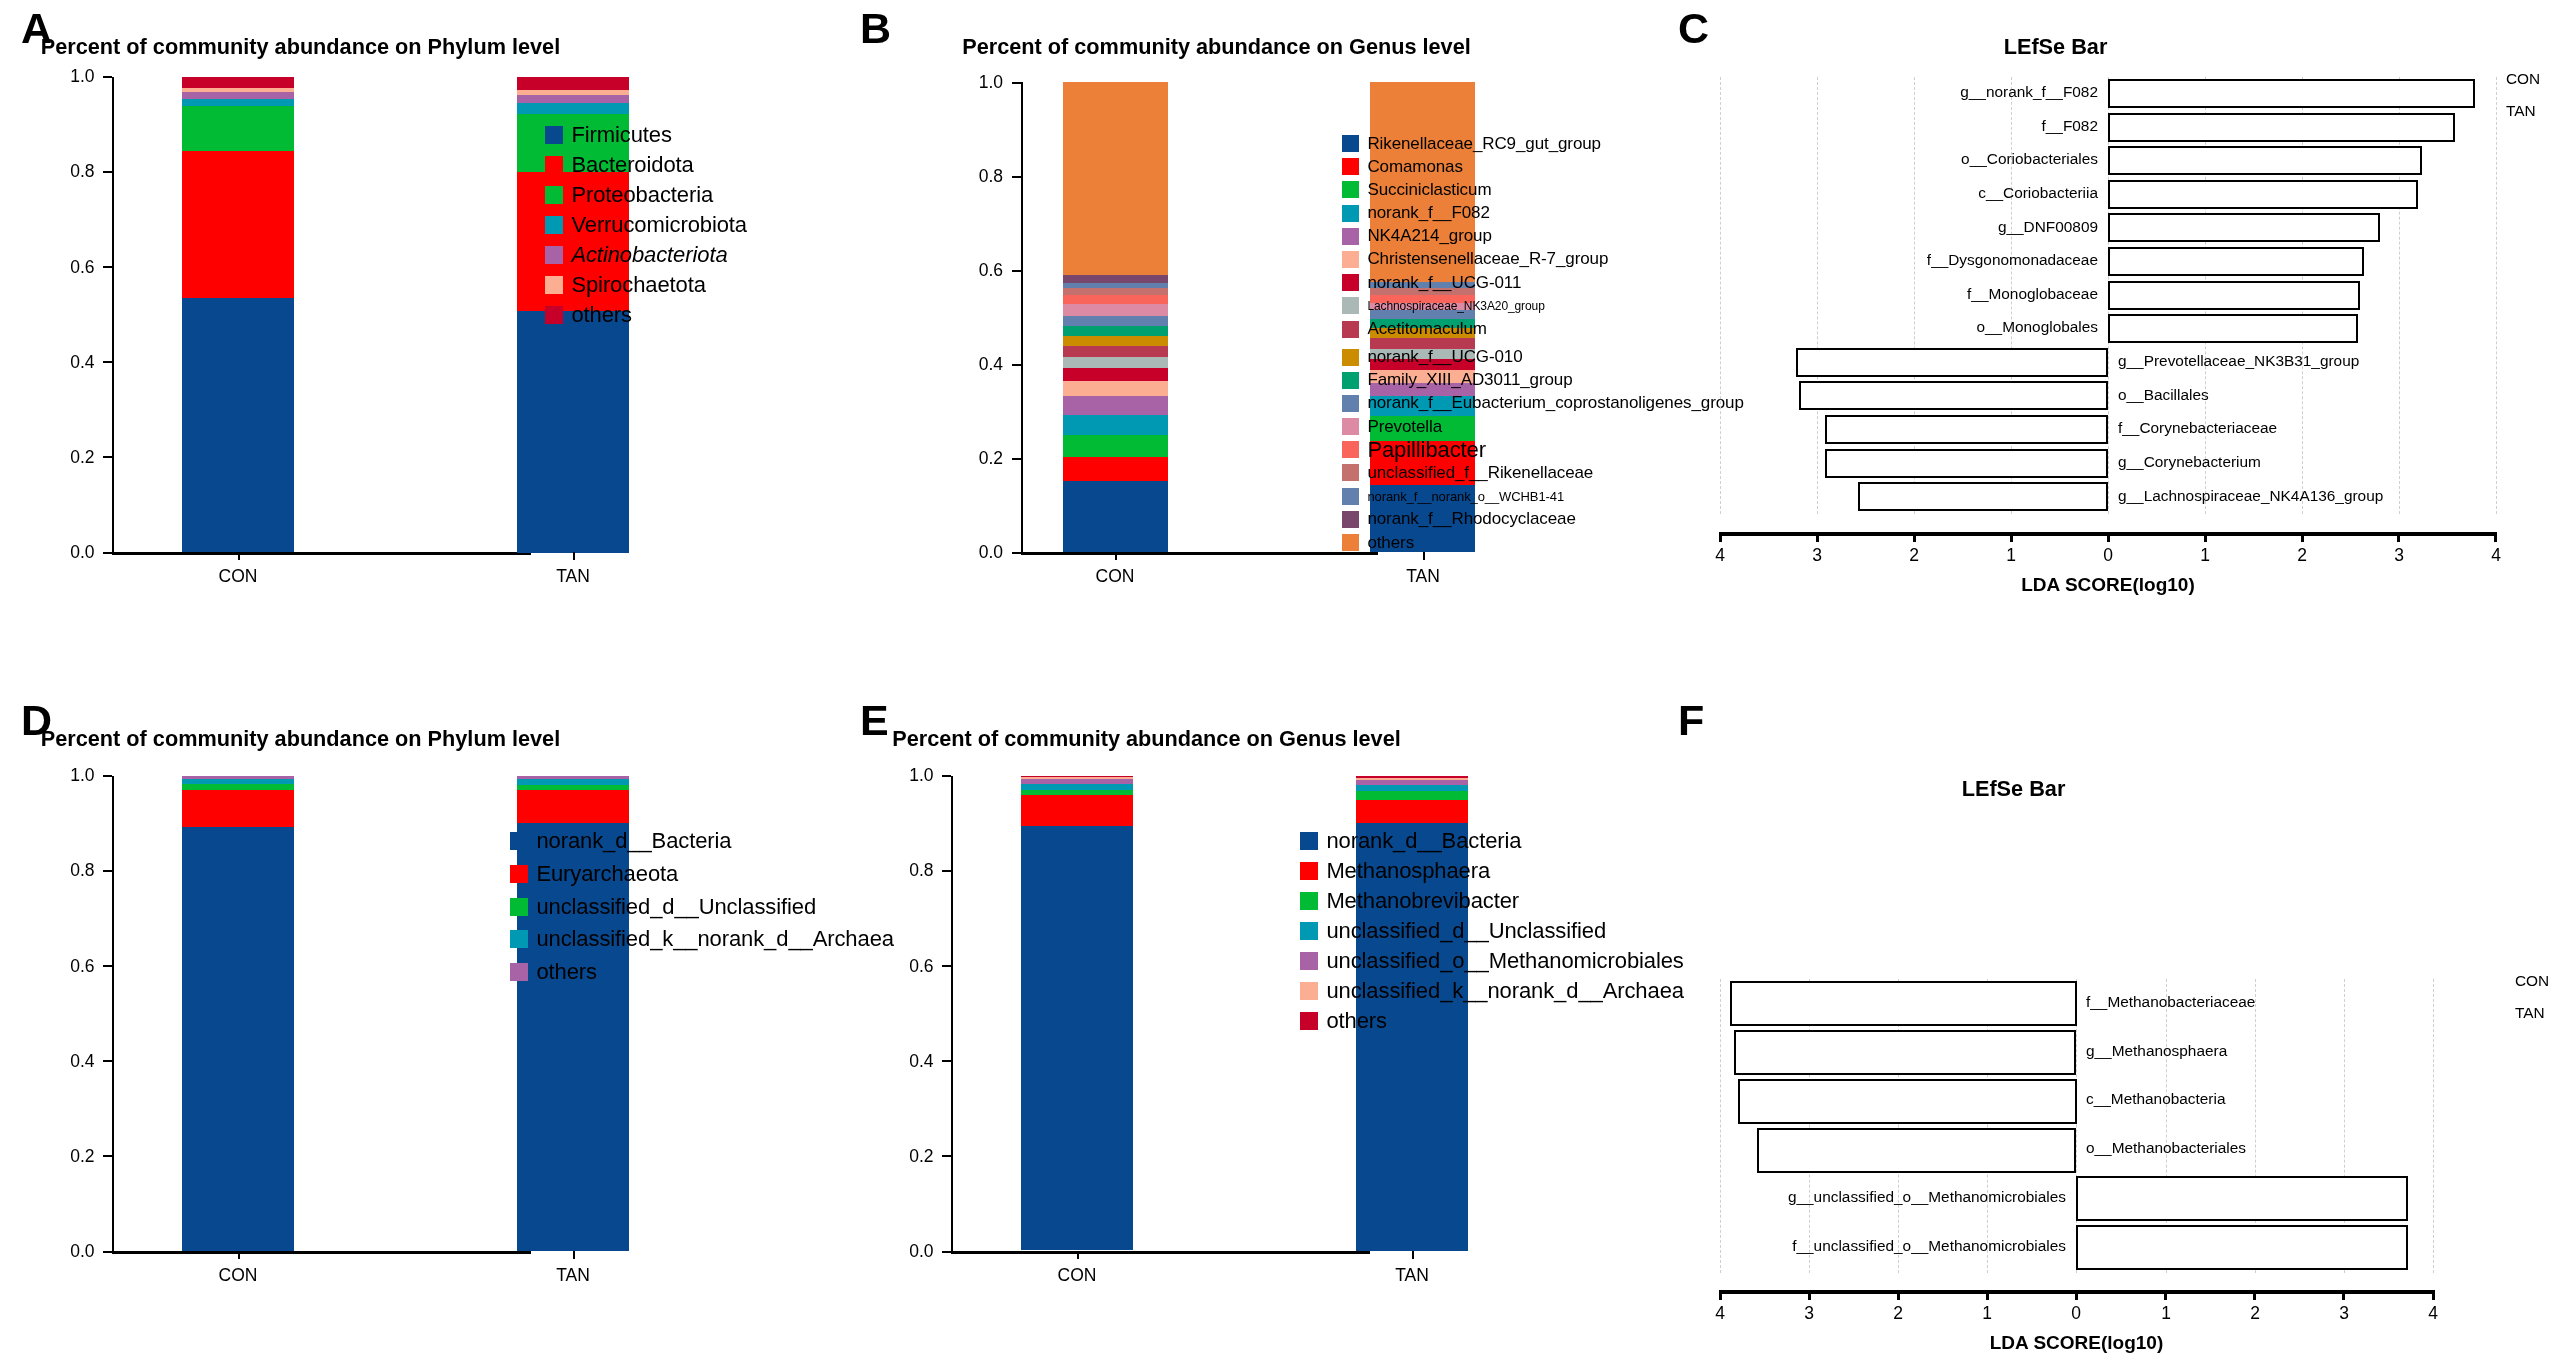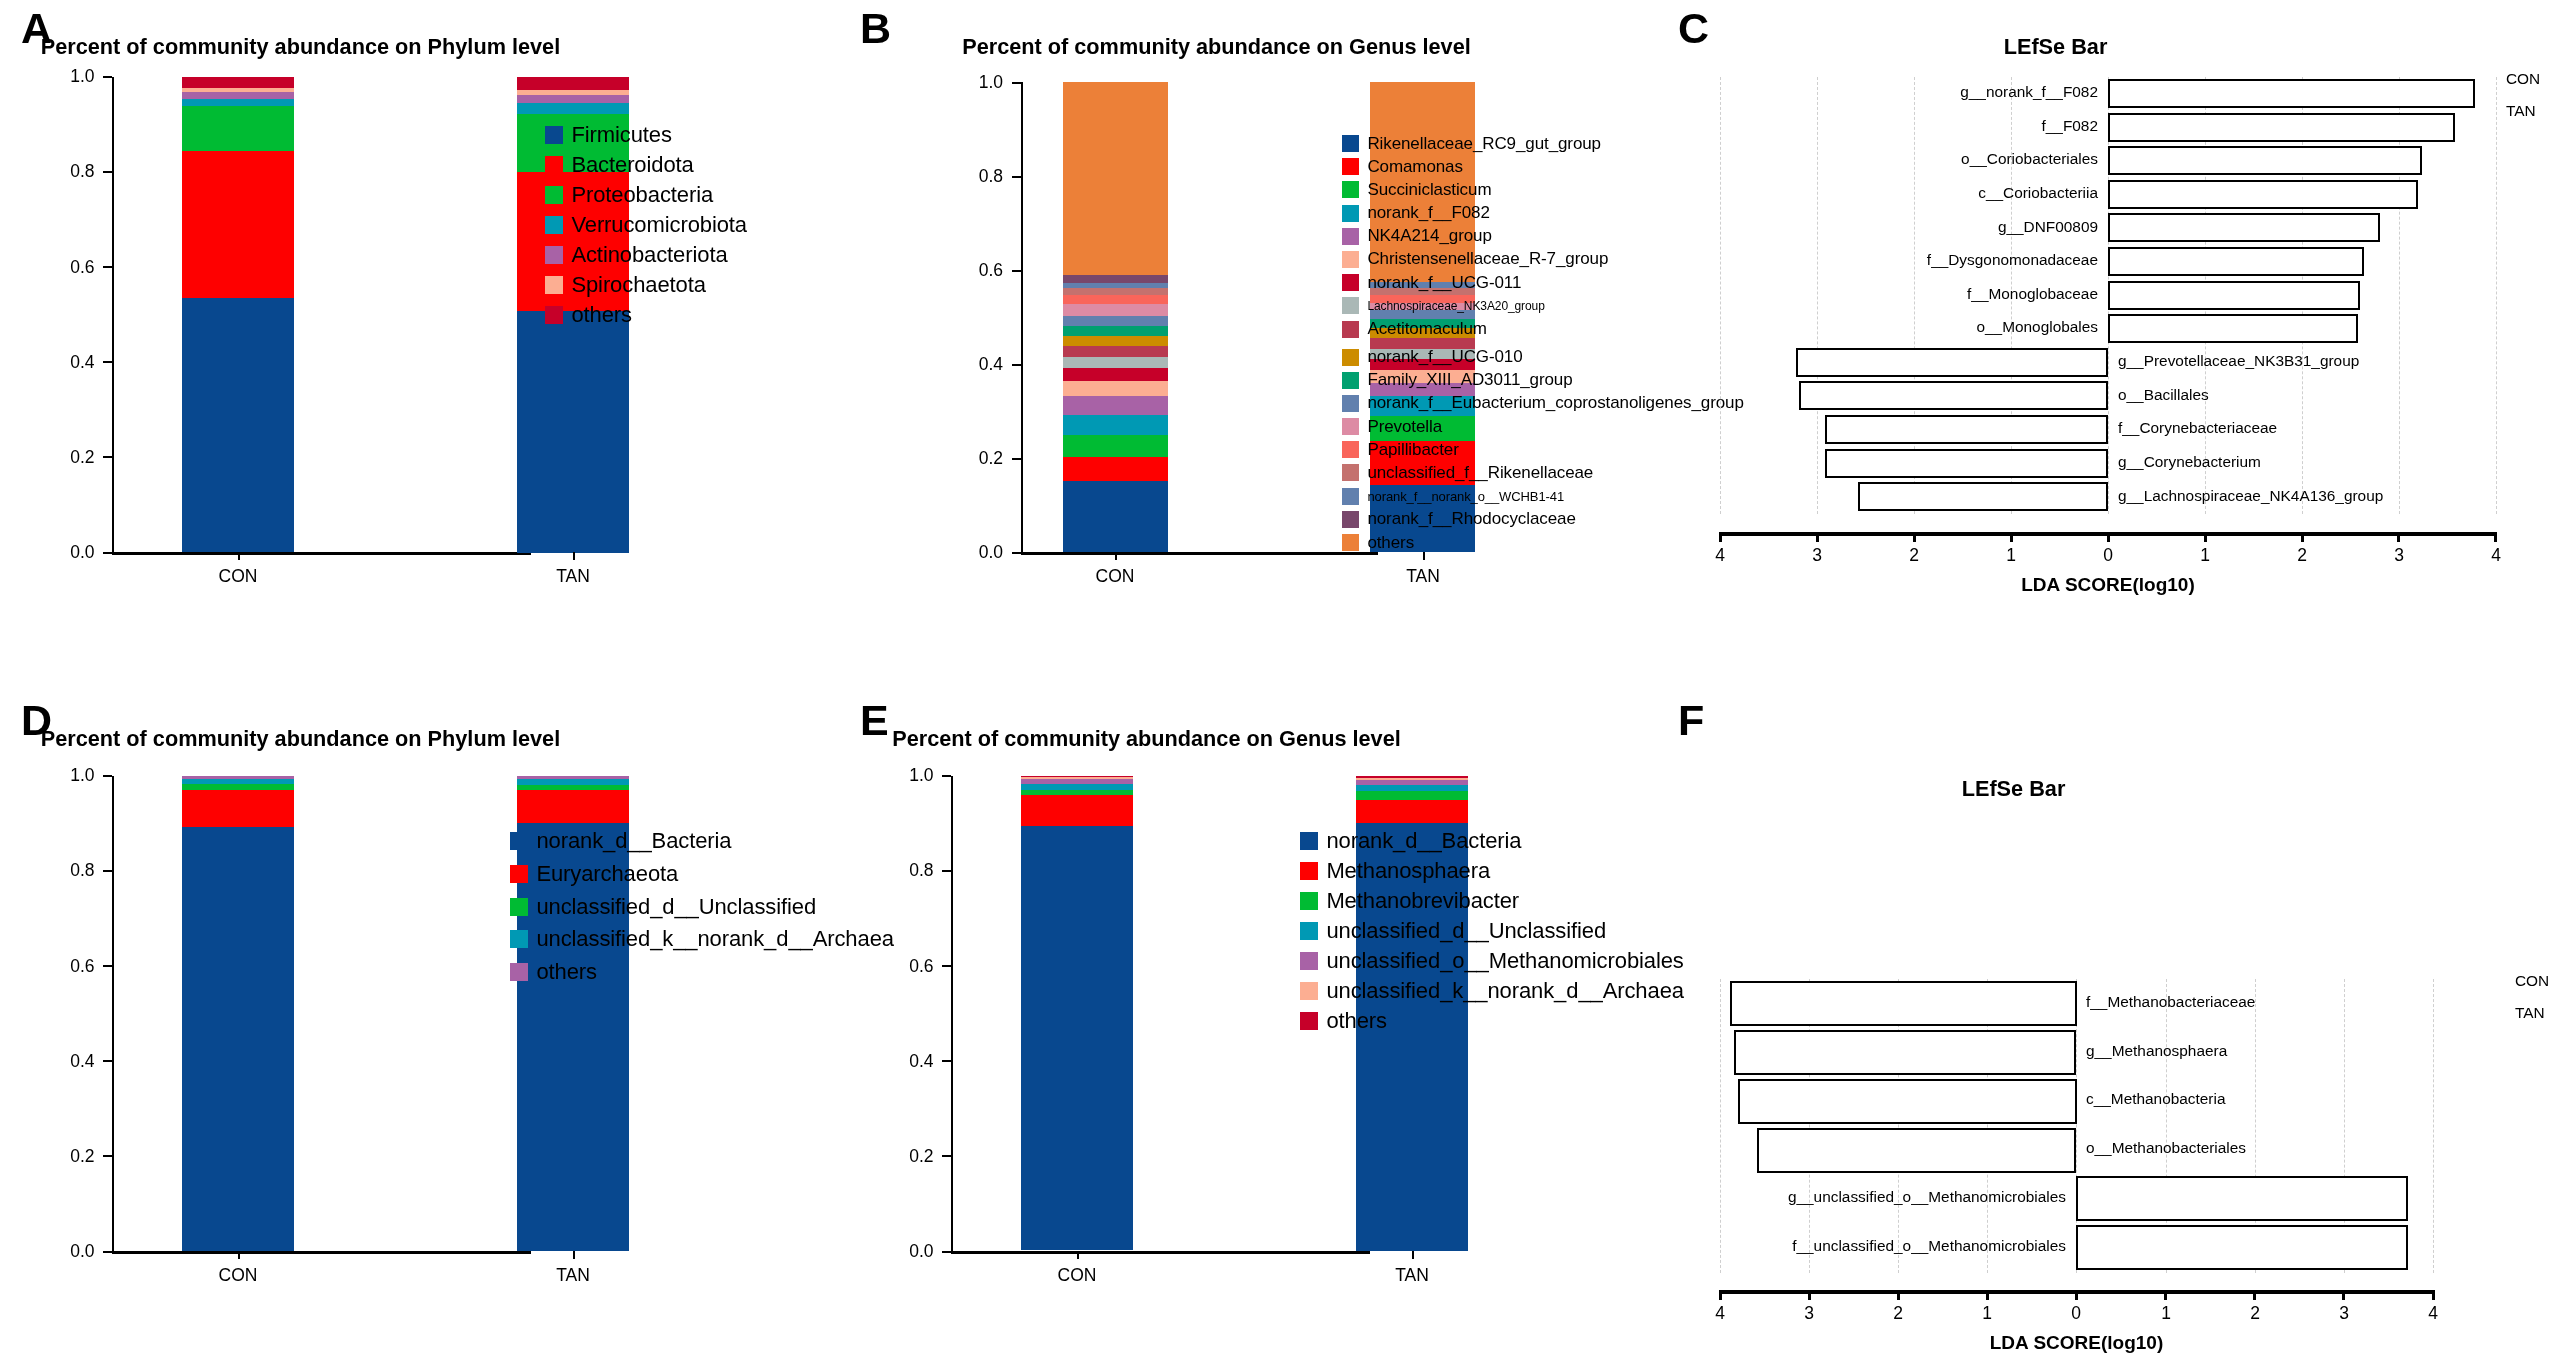--- a/index.html
+++ b/index.html
@@ -93,21 +93,21 @@
         <span class="leg-lbl">Bacteroidota</span>
       </div>
       <div class="legend-row" style="height: 21.7px; margin-bottom: 8.4px;">
         <span class="swatch" style="background: rgb(0, 187, 51);"></span>
         <span class="leg-lbl">Proteobacteria</span>
       </div>
       <div class="legend-row" style="height: 21.7px; margin-bottom: 8.4px;">
         <span class="swatch" style="background: rgb(0, 153, 180);"></span>
         <span class="leg-lbl">Verrucomicrobiota</span>
       </div>
-      <div class="legend-row" style="height: 21.7px; margin-bottom: 8.4px;">
+      <div class="legend-row" style="height: 21.7px; margin-bottom: 8.4px; font-style: italic;">
         <span class="swatch" style="background: rgb(168, 98, 166);"></span>
         <span class="leg-lbl">Actinobacteriota</span>
       </div>
       <div class="legend-row" style="height: 21.7px; margin-bottom: 8.4px;">
         <span class="swatch" style="background: rgb(252, 174, 146);"></span>
         <span class="leg-lbl">Spirochaetota</span>
       </div>
       <div class="legend-row" style="height: 21.7px; margin-bottom: 8.4px;">
         <span class="swatch" style="background: rgb(198, 0, 41);"></span>
         <span class="leg-lbl">others</span>
@@ -227,21 +227,21 @@
       <div class="legend-row" style="height: 19px; margin-bottom: 4.2px; text-align: center;">
         <span class="swatch" style="background: rgb(97, 128, 174); width: 17px; height: 17px; flex-basis: 17px;"></span>
         <span class="leg-lbl" style="font-size: 17px;">norank_f__Eubacterium_coprostanoligenes_group</span>
       </div>
       <div class="legend-row" style="height: 19px; margin-bottom: 4.2px;">
         <span class="swatch" style="background: rgb(221, 139, 164); width: 17px; height: 17px; flex-basis: 17px;"></span>
         <span class="leg-lbl" style="font-size: 17px;">Prevotella</span>
       </div>
       <div class="legend-row" style="height: 19px; margin-bottom: 4.2px;">
         <span class="swatch" style="background: rgb(249, 101, 91); width: 17px; height: 17px; flex-basis: 17px;"></span>
-        <span class="leg-lbl" style="font-size: 17px;">Papillibacter</span>
+        <span class="leg-lbl" style="font-size: 22px;">Papillibacter</span>
       </div>
       <div class="legend-row" style="height: 19px; margin-bottom: 4.2px;">
         <span class="swatch" style="background: rgb(196, 113, 110); width: 17px; height: 17px; flex-basis: 17px;"></span>
         <span class="leg-lbl" style="font-size: 17px;">unclassified_f__Rikenellaceae</span>
       </div>
       <div class="legend-row" style="height: 19px; margin-bottom: 4.2px;">
         <span class="swatch" style="background: rgb(97, 128, 174); width: 17px; height: 17px; flex-basis: 17px;"></span>
         <span class="leg-lbl" style="font-size: 13px;">norank_f__norank_o__WCHB1-41</span>
       </div>
       <div class="legend-row" style="height: 19px; margin-bottom: 4.2px;">

